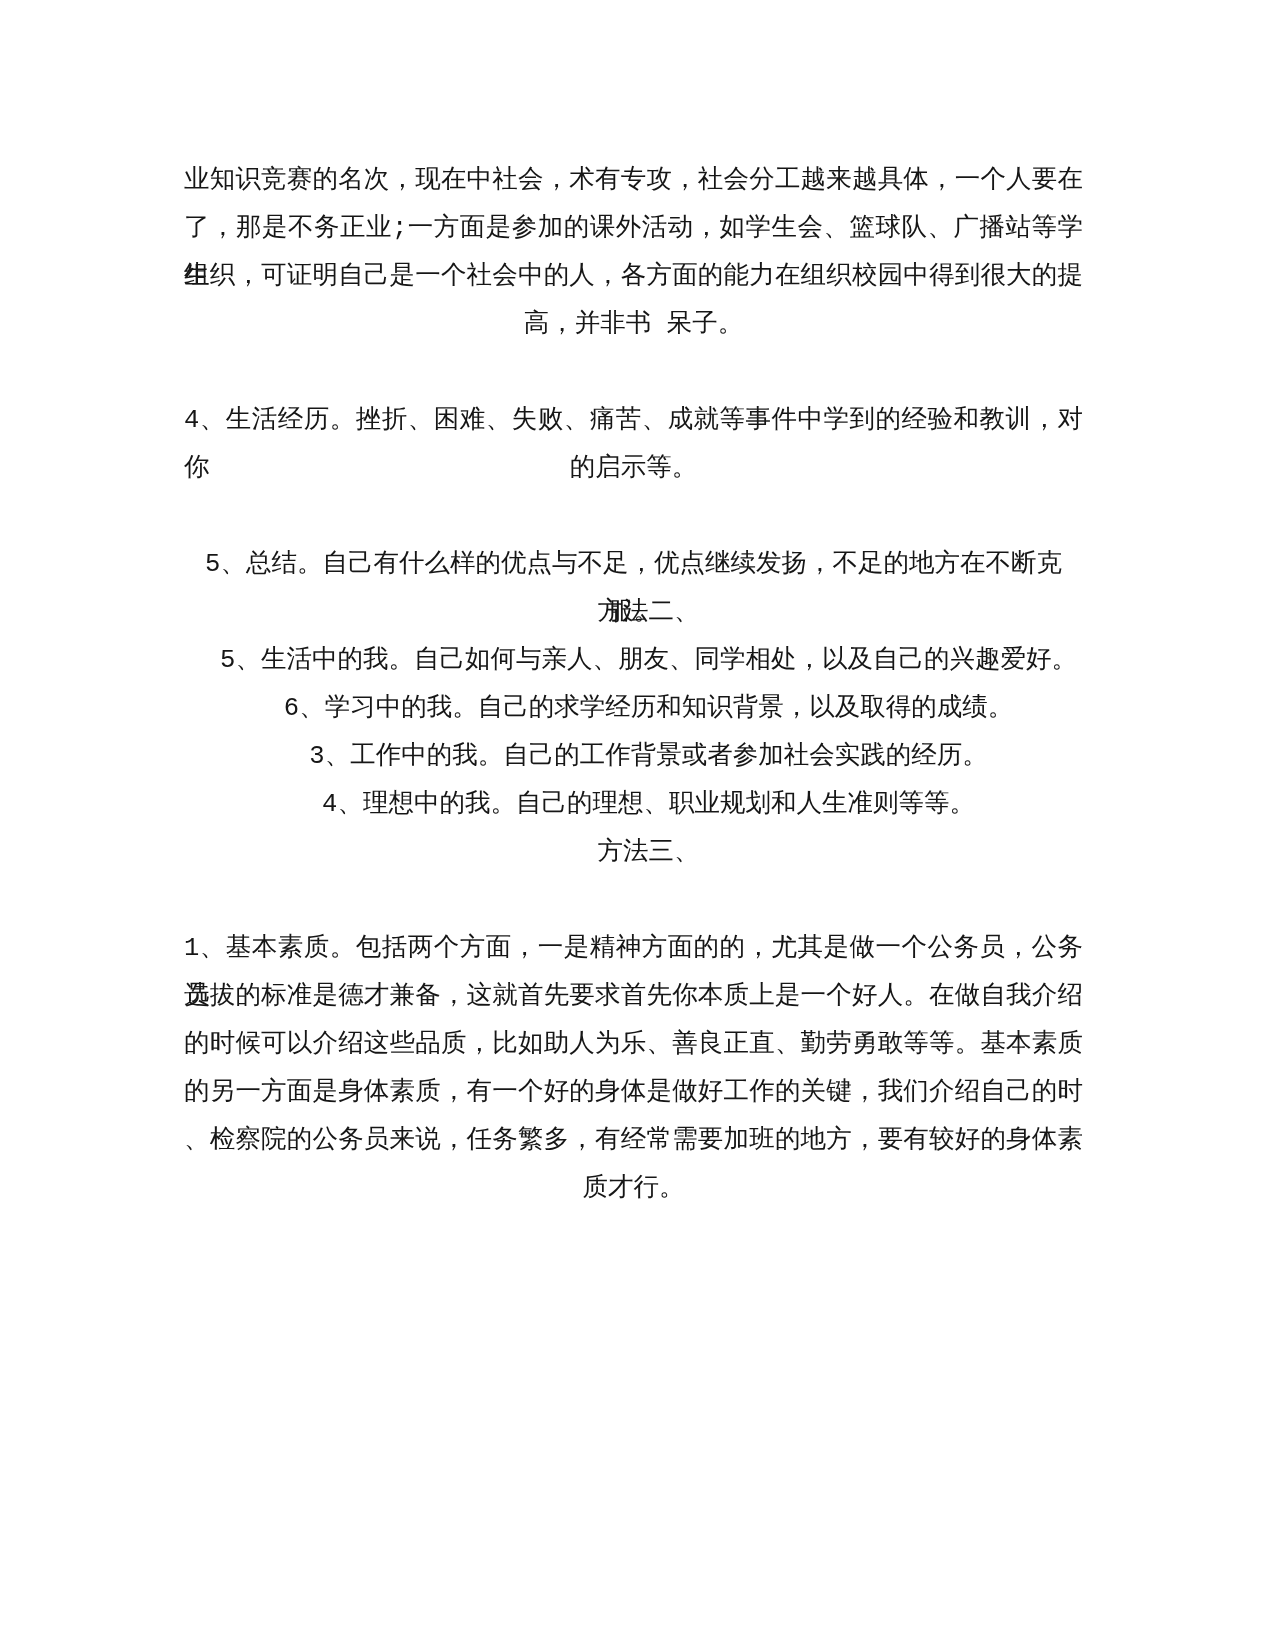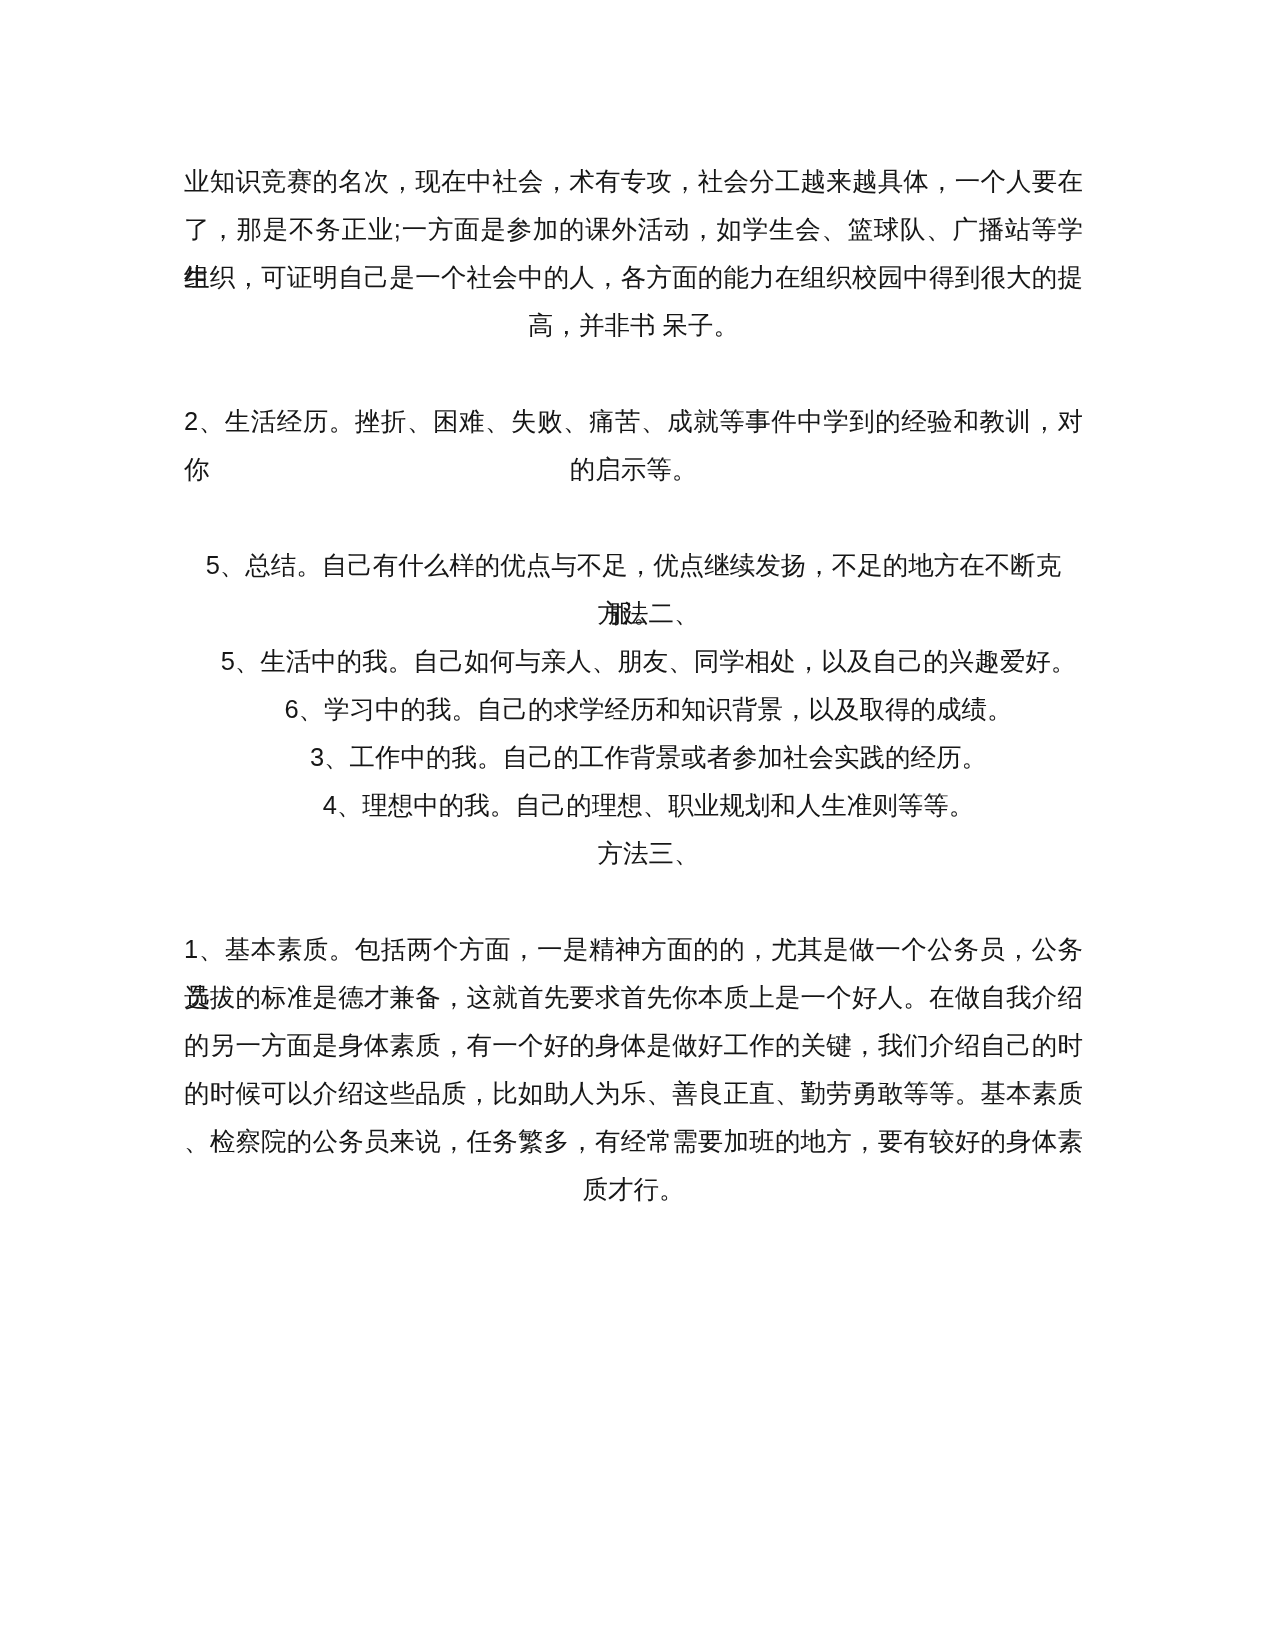--- a/index.html
+++ b/index.html
@@ -6,21 +6,21 @@
     margin: 0;
     padding: 0;
     background: #ffffff;
   }
   .page {
     position: relative;
     width: 1099px;
     height: 1650px;
     background: #ffffff;
     overflow: hidden;
-    font-family: Liberation Sans, sans-serif;
+    font-family: Liberation Mono, monospace;
     color: #161616;
   }
   .content {
     position: absolute;
     left: 184px;
     top: 157px;
     width: 899px;
   }
   .block { margin: 0; }
   .block.gap { margin-top: 48px; }
@@ -48,37 +48,37 @@
 
     <div class="block">
       <div class="line j">业知识竞赛的名次，现在中社会，术有专攻，社会分工越来越具体，一个人要在</div>
       <div class="line j">了，那是不务正业;一方面是参加的课外活动，如学生会、篮球队、广播站等学生</div>
       <div class="line j">组织，可证明自己是一个社会中的人，各方面的能力在组织校园中得到很大的提</div>
       <div class="line">高，并非书 呆子。</div>
     </div>
 
 
     <div class="block gap">
-      <div class="line j">2、生活经历。挫折、困难、失败、痛苦、成就等事件中学到的经验和教训，对你</div>
+      <div class="line j">4、生活经历。挫折、困难、失败、痛苦、成就等事件中学到的经验和教训，对你</div>
       <div class="line">的启示等。</div>
     </div>
 
     <div class="block gap">
       <div class="line">5、总结。自己有什么样的优点与不足，优点继续发扬，不足的地方在不断克服。</div>
       <div class="line ind">方法二、</div>
       <div class="line ind">5、生活中的我。自己如何与亲人、朋友、同学相处，以及自己的兴趣爱好。</div>
       <div class="line ind">6、学习中的我。自己的求学经历和知识背景，以及取得的成绩。</div>
       <div class="line ind">3、工作中的我。自己的工作背景或者参加社会实践的经历。</div>
       <div class="line ind">4、理想中的我。自己的理想、职业规划和人生准则等等。</div>
       <div class="line ind">方法三、</div>
     </div>
 
     <div class="block gap">
       <div class="line j">1、基本素质。包括两个方面，一是精神方面的的，尤其是做一个公务员，公务员</div>
       <div class="line j">选拔的标准是德才兼备，这就首先要求首先你本质上是一个好人。在做自我介绍</div>
+      <div class="line j">的时候可以介绍这些品质，比如助人为乐、善良正直、勤劳勇敢等等。基本素质</div>
       <div class="line j">的另一方面是身体素质，有一个好的身体是做好工作的关键，我们介绍自己的时</div>
-      <div class="line j">的时候可以介绍这些品质，比如助人为乐、善良正直、勤劳勇敢等等。基本素质</div>
       <div class="line j">、检察院的公务员来说，任务繁多，有经常需要加班的地方，要有较好的身体素</div>
       <div class="line">质才行。</div>
     </div>
 
   </div>
 </div>
 
 </body></html>

